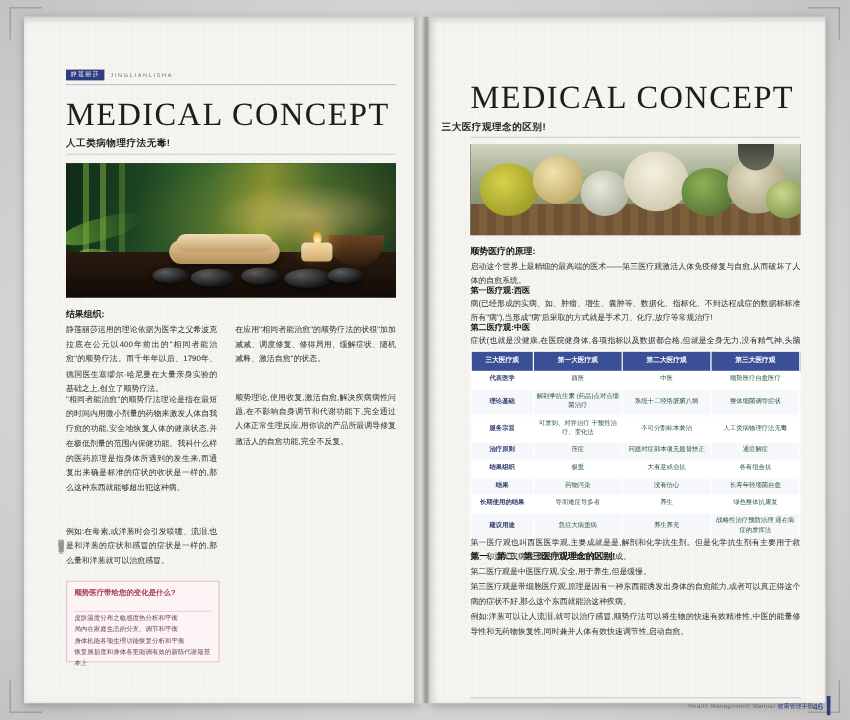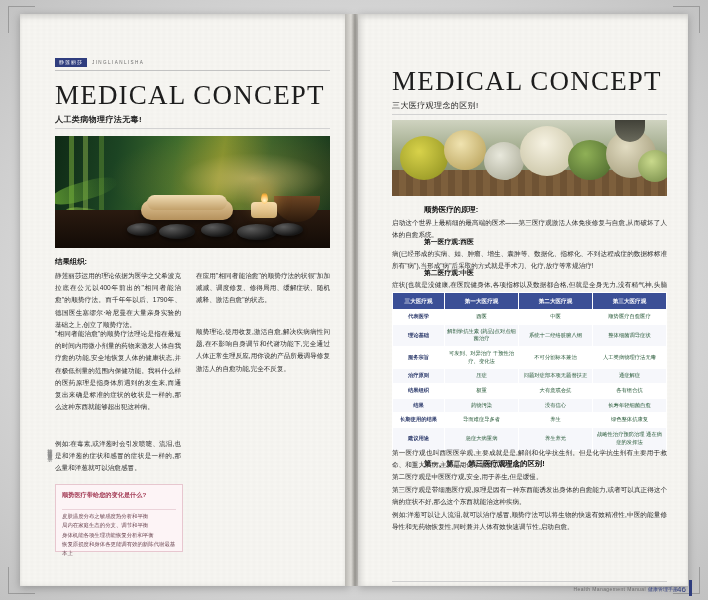--- a/index.html
+++ b/index.html
@@ -151,21 +151,21 @@
     writing-mode:vertical-rl;font-size:5px;color:#8a8a8a;letter-spacing:1px;height:110px;
   }
 
   
   .r-title{
     position:absolute;margin:0;left:392px;top:66px;
     font-family:"Liberation Serif", serif;
     font-size:27px;letter-spacing:1.2px;color:#1d1d1d;font-weight:400;
   }
   .r-subtitle{
-    position:absolute;left:392px;top:100px;font-size:8px;color:#222;font-weight:normal;letter-spacing:.4px;
+    position:absolute;left:368px;top:100px;font-size:8px;color:#222;font-weight:bold;letter-spacing:.4px;
   }
   .r-rule{position:absolute;left:392px;top:114px;width:275px;height:1px;background:#d2d2d2;}
 
   
   .rhero{
     position:absolute;left:392px;top:120px;width:275px;height:76px;overflow:hidden;background:#2b2b22;
   }
   .rhero .bg{
     position:absolute;inset:0;
     background:linear-gradient(180deg,#cfd3c0 0%,#9aa585 45%,#6d7757 100%);
@@ -180,21 +180,21 @@
   .b3{left:92px;top:22px;width:40px;height:38px;background:radial-gradient(circle at 40% 35%,#e8e8dc,#a3a38e);}
   .b4{left:128px;top:6px;width:54px;height:50px;background:radial-gradient(circle at 45% 35%,#f6f2e2,#c3bd9c);}
   .b5{left:176px;top:20px;width:44px;height:40px;background:radial-gradient(circle at 40% 35%,#8fb056,#47622a);}
   .b6{left:214px;top:10px;width:50px;height:48px;background:radial-gradient(circle at 40% 35%,#e2dcc2,#9c9472);}
   .b7{left:246px;top:30px;width:34px;height:32px;background:radial-gradient(circle at 40% 35%,#c9d98c,#6e8442);}
   .rhero .lamp{
     position:absolute;right:22px;top:-4px;width:30px;height:26px;border-radius:0 0 16px 16px;
     background:linear-gradient(180deg,#3a3a32,#6a6a5c);
   }
 
-  .r-sec-h{position:absolute;left:392px;font-size:7.4px;font-weight:bold;color:#111;margin-left:32px;}
+  .r-sec-h{position:absolute;left:392px;font-size:7.4px;font-weight:bold;color:#111;}
   .r-p{position:absolute;left:392px;width:275px;font-size:6.6px;line-height:1.85;color:#2d2d2d;text-align:justify;}
 
   
   table.cmp{
     position:absolute;left:392px;top:292px;width:275px;border-collapse:collapse;
     table-layout:fixed;
   }
   table.cmp th, table.cmp td{
     border:1px solid #ffffff;
     font-size:5.3px;line-height:1.45;padding:3px 2px;text-align:center;color:#253;

